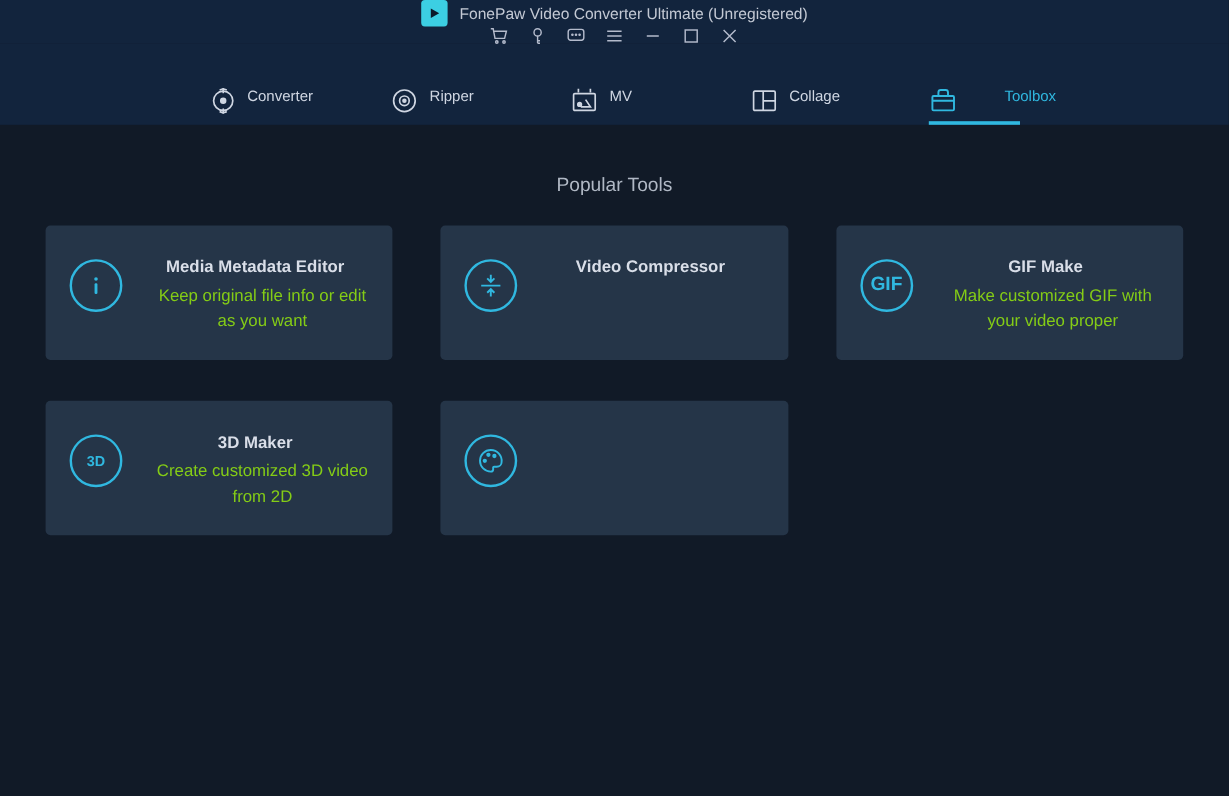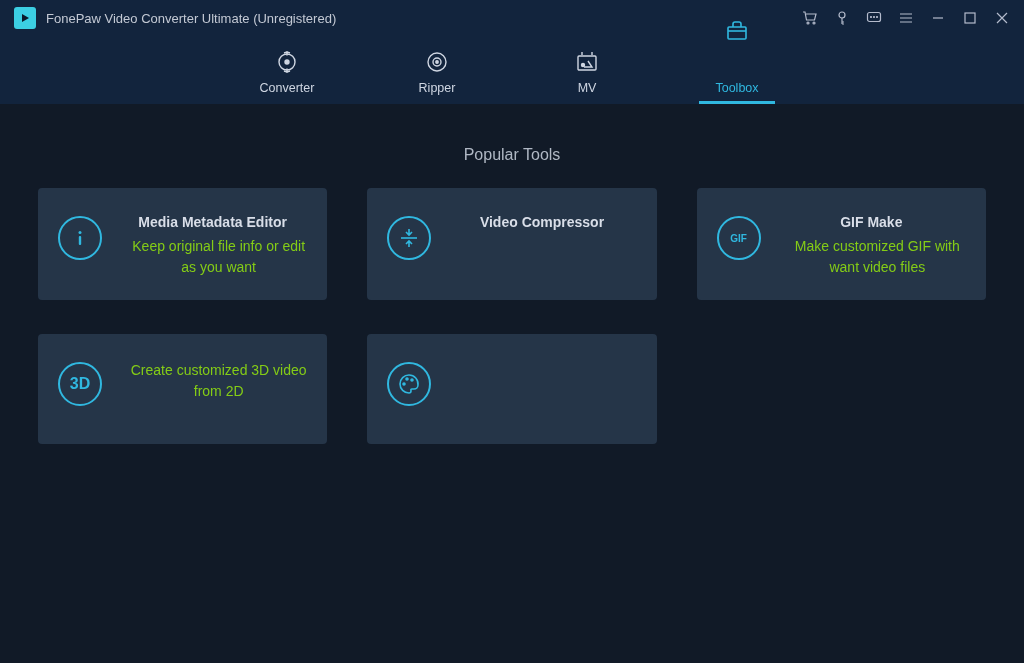--- a/index.html
+++ b/index.html
@@ -15,20 +15,21 @@
       overflow: hidden;
       color: #b0b8c4;
     }
     .titlebar {
       height: 36px;
       display: flex;
       align-items: center;
       justify-content: space-between;
       padding: 0 14px 0 14px;
       background: #12243d;
+      flex-direction: column;
     }
     .titlebar-left {
       display: flex;
       align-items: center;
       gap: 10px;
     }
     .logo {
       width: 22px;
       height: 22px;
       background: #3ccfe3;
@@ -61,22 +62,21 @@
       height: 68px;
       background: #12243d;
       display: flex;
       align-items: flex-end;
       justify-content: center;
       gap: 74px;
       padding-bottom: 0;
     }
     .tab {
       display: flex;
-      flex-direction: column;
-      align-items: center;
+      flex-direction: row;
       gap: 8px;
       padding-bottom: 6px;
       cursor: pointer;
       border-bottom: 3px solid transparent;
       width: 76px;
     }
     .tab.active {
       border-bottom: 3px solid #30b8e0;
       gap: 39px;
     }
@@ -122,21 +122,21 @@
     .tool-icon {
       width: 44px;
       height: 44px;
       border: 2px solid #30b8e0;
       border-radius: 50%;
       display: flex;
       align-items: center;
       justify-content: center;
       flex-shrink: 0;
       color: #30b8e0;
-      font-size: 16px;
+      font-size: 12px;
       font-weight: 600;
       margin-top: 6px;
     }
     .tool-text {
       flex: 1;
       padding-top: 4px;
     }
     .tool-title {
       font-size: 14px;
       color: #d9dee8;
@@ -234,20 +234,29 @@
     <div class="tab-icon">
       <svg width="24" height="24" viewBox="0 0 24 24" fill="none" stroke="#cfd6e2" stroke-width="1.4">
           <rect x="3" y="6" width="18" height="14" rx="1"></rect>
           <circle cx="8" cy="15" r="1.5" fill="#cfd6e2"></circle>
           <path d="M13 11l4 6h-8"></path>
           <path d="M7 2v3M17 2v3"></path>
         </svg>
     </div>
     <span class="tab-label">MV</span>
   </div>
+  <div class="tab">
+    <div class="tab-icon">
+      <svg width="24" height="24" viewBox="0 0 24 24" fill="none" stroke="#cfd6e2" stroke-width="1.4">
+          <rect x="3" y="4" width="18" height="16" rx="1"></rect>
+          <path d="M11 4v16M11 12h10"></path>
+        </svg>
+    </div>
+    <span class="tab-label">Collage</span>
+  </div>
   <div class="tab active">
     <div class="tab-icon">
       <svg width="24" height="24" viewBox="0 0 24 24" fill="none" stroke="#30b8e0" stroke-width="1.6">
           <rect x="3" y="8" width="18" height="12" rx="1"></rect>
           <path d="M3 12h18"></path>
           <path d="M8 8V5a2 2 0 0 1 2-2h4a2 2 0 0 1 2 2v3"></path>
         </svg>
     </div>
     <span class="tab-label">Toolbox</span>
   </div>
@@ -278,30 +287,31 @@
             <path d="M11 2v5M8 5l3 3 3-3"></path>
             <path d="M11 20v-5M8 17l3-3 3 3"></path>
           </svg>
       </div>
       <div class="tool-text">
         <div class="tool-title">Video Compressor</div>
       </div>
     </div>
 
     <div class="tool-card">
-      <div class="tool-icon" style="font-size:10px;">GIF</div>
+      <div class="tool-icon" style="font-size:16px;">GIF</div>
       <div class="tool-text">
         <div class="tool-title">GIF Make</div>
-        <div class="tool-desc">Make customized GIF with want video files</div>
+        <div class="tool-desc">Make customized GIF with your video proper</div>
       </div>
     </div>
 
     <div class="tool-card">
       <div class="tool-icon">3D</div>
       <div class="tool-text">
+        <div class="tool-title">3D Maker</div>
         <div class="tool-desc">Create customized 3D video from 2D</div>
       </div>
     </div>
 
     <div class="tool-card">
       <div class="tool-icon">
         <svg width="24" height="24" viewBox="0 0 24 24" fill="none" stroke="#30b8e0" stroke-width="1.6">
             <path d="M12 3a9 9 0 1 0 0 18c1.5 0 2-1 2-2s-.5-2 1-2h2a4 4 0 0 0 4-4 9 9 0 0 0-9-10z"></path>
             <circle cx="7" cy="12" r="1" fill="#30b8e0"></circle>
             <circle cx="10" cy="7" r="1" fill="#30b8e0"></circle>

